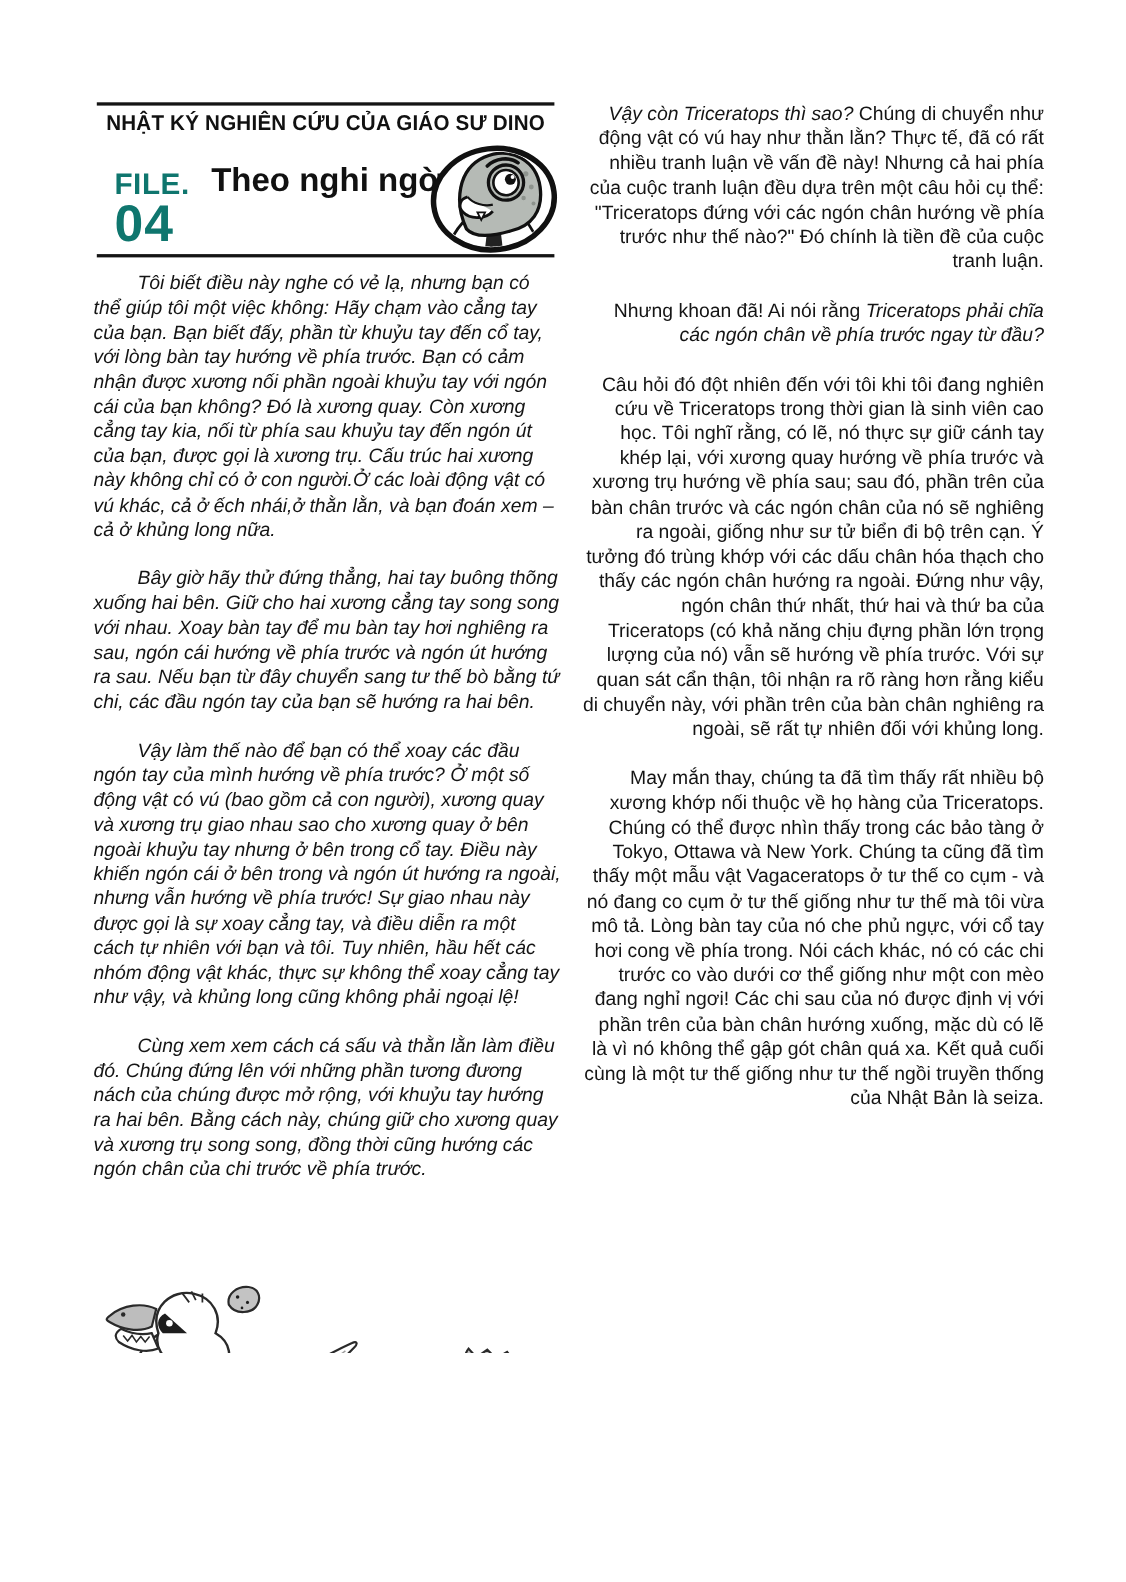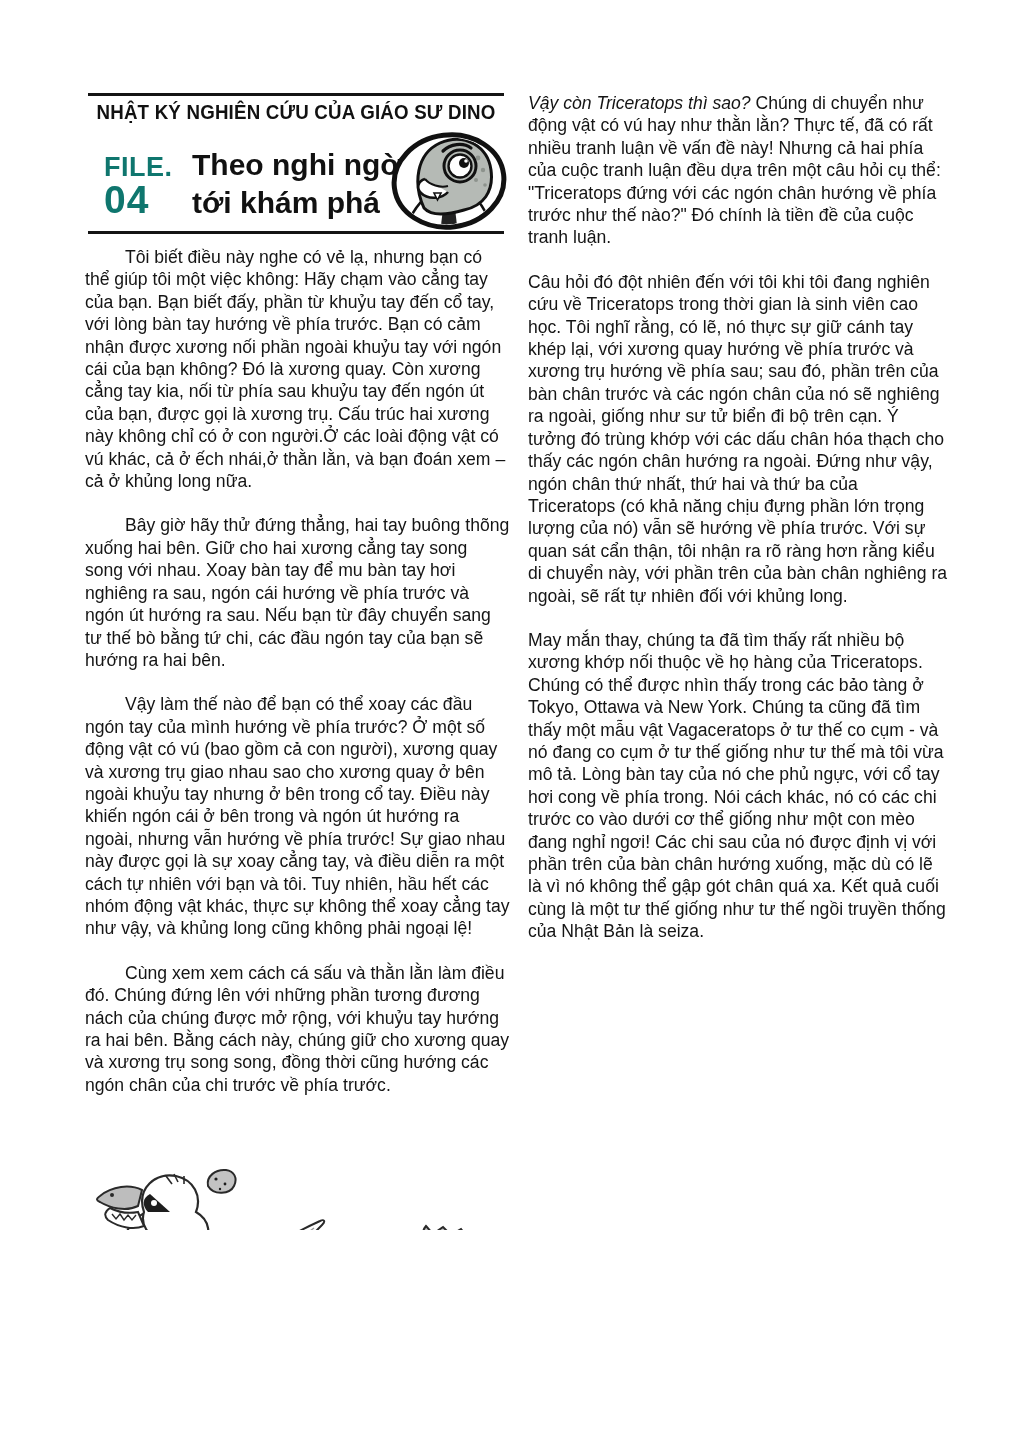--- a/index.html
+++ b/index.html
@@ -16,37 +16,37 @@
   .hdr-rule.top{top:93px;}
   .hdr-rule.bottom{top:231px;}
   .kicker{
     position:absolute;left:88px;top:101px;width:416px;
     text-align:center;font-weight:bold;font-size:19.5px;letter-spacing:0.2px;
     transform:scaleX(0.96);transform-origin:center;
     color:#111;white-space:nowrap;
   }
   .file-block{position:absolute;left:104px;top:154px;width:86px;color:#0f766e;}
   .file-label{font-weight:bold;font-size:27px;letter-spacing:0.5px;line-height:1;}
-  .file-number{font-weight:bold;font-size:39px;line-height:0.95;letter-spacing:1px;}
+  .file-number{font-weight:bold;font-size:47px;line-height:0.95;letter-spacing:1px;}
   .article-title{
     position:absolute;left:192px;top:146px;width:210px;
     font-weight:bold;font-size:30px;line-height:1.26;color:#111;
     white-space:nowrap;
   }
   .badge{position:absolute;left:390px;top:130px;width:118px;height:102px;}
   
   .col{
     position:absolute;
     font-size:17.6px;line-height:22.4px;text-align:left;color:#141414;
   }
   .col p{margin:0 0 22px 0;}
   .col-left{left:85px;top:246px;width:425px;}
-  .col-left p{text-indent:40px;}
+  .col-left p{text-indent:40px;font-style:italic;}
   .col-right{left:528px;top:92px;width:421px;}
-  .col-right p{text-indent:0;}
+  .col-right p{text-indent:0;text-align:right;}
   
   .illus{position:absolute;}
   .illus-baby-dino{left:78px;top:1168px;width:256px;height:228px;}
   .illus-shell-bit{left:200px;top:1166px;width:40px;height:34px;}
   .illus-hatchling{left:356px;top:1208px;width:166px;height:172px;}
   .illus-egg-lying{left:598px;top:1266px;width:152px;height:100px;}
   .illus-egg-upright{left:841px;top:1229px;width:96px;height:142px;}
   
   .watermark{
     position:absolute;right:16px;top:1392px;
@@ -66,21 +66,20 @@
   <div class="hdr-rule top"></div>
   <div class="kicker">NHẬT KÝ NGHIÊN CỨU CỦA GIÁO SƯ DINO</div>
 
   <div class="file-block">
     <div class="file-label">FILE.</div>
     <div class="file-number">04</div>
   </div>
 
   <div class="article-title">
     <div>Theo nghi ngờ,</div>
-    <div>tới khám phá</div>
   </div>
 
   <svg class="badge" viewBox="0 0 118 102">
     <defs>
       <clipPath id="badgeclip">
           <ellipse cx="59" cy="51" rx="52" ry="43" transform="rotate(-7 59 51)"></ellipse>
         </clipPath>
     </defs>
     <ellipse cx="59" cy="51" rx="55" ry="46" transform="rotate(-7 59 51)" fill="#ffffff" stroke="#111" stroke-width="5"></ellipse>
     <g clip-path="url(#badgeclip)">
@@ -113,20 +112,21 @@
 
   <div class="col col-left">
     <p>Tôi biết điều này nghe có vẻ lạ, nhưng bạn có thể giúp tôi một việc không: Hãy chạm vào cẳng tay của bạn. Bạn biết đấy, phần từ khuỷu tay đến cổ tay, với lòng bàn tay hướng về phía trước. Bạn có cảm nhận được xương nối phần ngoài khuỷu tay với ngón cái của bạn không? Đó là xương quay. Còn xương cẳng tay kia, nối từ phía sau khuỷu tay đến ngón út của bạn, được gọi là xương trụ. Cấu trúc hai xương này không chỉ có ở con người.Ở các loài động vật có vú khác, cả ở ếch nhái,ở thằn lằn, và bạn đoán xem – cả ở khủng long nữa.</p>
     <p>Bây giờ hãy thử đứng thẳng, hai tay buông thõng xuống hai bên. Giữ cho hai xương cẳng tay song song với nhau. Xoay bàn tay để mu bàn tay hơi nghiêng ra sau, ngón cái hướng về phía trước và ngón út hướng ra sau. Nếu bạn từ đây chuyển sang tư thế bò bằng tứ chi, các đầu ngón tay của bạn sẽ hướng ra hai bên.</p>
     <p>Vậy làm thế nào để bạn có thể xoay các đầu ngón tay của mình hướng về phía trước? Ở một số động vật có vú (bao gồm cả con người), xương quay và xương trụ giao nhau sao cho xương quay ở bên ngoài khuỷu tay nhưng ở bên trong cổ tay. Điều này khiến ngón cái ở bên trong và ngón út hướng ra ngoài, nhưng vẫn hướng về phía trước! Sự giao nhau này được gọi là sự xoay cẳng tay, và điều diễn ra một cách tự nhiên với bạn và tôi. Tuy nhiên, hầu hết các nhóm động vật khác, thực sự không thể xoay cẳng tay như vậy, và khủng long cũng không phải ngoại lệ!</p>
     <p>Cùng xem xem cách cá sấu và thằn lằn làm điều đó. Chúng đứng lên với những phần tương đương nách của chúng được mở rộng, với khuỷu tay hướng ra hai bên. Bằng cách này, chúng giữ cho xương quay và xương trụ song song, đồng thời cũng hướng các ngón chân của chi trước về phía trước.</p>
   </div>
 
   <div class="col col-right">
     <p><i>Vậy còn Triceratops thì sao? </i><span>Chúng di chuyển như động vật có vú hay như thằn lằn? Thực tế, đã có rất nhiều tranh luận về vấn đề này! Nhưng cả hai phía của cuộc tranh luận đều dựa trên một câu hỏi cụ thể: "Triceratops đứng với các ngón chân hướng về phía trước như thế nào?" Đó chính là tiền đề của cuộc tranh luận.</span></p>
+    <p><span>Nhưng khoan đã! Ai nói rằng </span><i>Triceratops phải chĩa các ngón chân về phía trước ngay từ đầu?</i></p>
     <p>Câu hỏi đó đột nhiên đến với tôi khi tôi đang nghiên cứu về Triceratops trong thời gian là sinh viên cao học. Tôi nghĩ rằng, có lẽ, nó thực sự giữ cánh tay khép lại, với xương quay hướng về phía trước và xương trụ hướng về phía sau; sau đó, phần trên của bàn chân trước và các ngón chân của nó sẽ nghiêng ra ngoài, giống như sư tử biển đi bộ trên cạn. Ý tưởng đó trùng khớp với các dấu chân hóa thạch cho thấy các ngón chân hướng ra ngoài. Đứng như vậy, ngón chân thứ nhất, thứ hai và thứ ba của Triceratops (có khả năng chịu đựng phần lớn trọng lượng của nó) vẫn sẽ hướng về phía trước. Với sự quan sát cẩn thận, tôi nhận ra rõ ràng hơn rằng kiểu di chuyển này, với phần trên của bàn chân nghiêng ra ngoài, sẽ rất tự nhiên đối với khủng long.</p>
     <p>May mắn thay, chúng ta đã tìm thấy rất nhiều bộ xương khớp nối thuộc về họ hàng của Triceratops. Chúng có thể được nhìn thấy trong các bảo tàng ở Tokyo, Ottawa và New York. Chúng ta cũng đã tìm thấy một mẫu vật Vagaceratops ở tư thế co cụm - và nó đang co cụm ở tư thế giống như tư thế mà tôi vừa mô tả. Lòng bàn tay của nó che phủ ngực, với cổ tay hơi cong về phía trong. Nói cách khác, nó có các chi trước co vào dưới cơ thể giống như một con mèo đang nghỉ ngơi! Các chi sau của nó được định vị với phần trên của bàn chân hướng xuống, mặc dù có lẽ là vì nó không thể gập gót chân quá xa. Kết quả cuối cùng là một tư thế giống như tư thế ngồi truyền thống của Nhật Bản là seiza.</p>
   </div>
 
   <svg class="illus illus-baby-dino" viewBox="0 0 256 228">
 
     <path d="M128,136 C165,114 205,86 238,62" fill="none" stroke="#d6d6d6" stroke-width="8"></path>
 
     <path d="M115,124 C150,104 196,74 242,53 C246,51 248,53 244,57 C208,94 163,128 130,147 Z" fill="#ffffff" stroke="#2a2a2a" stroke-width="2"></path>
     <path d="M132,130 C168,110 204,84 236,60" fill="none" stroke="#9c9c9c" stroke-width="1.4"></path>

